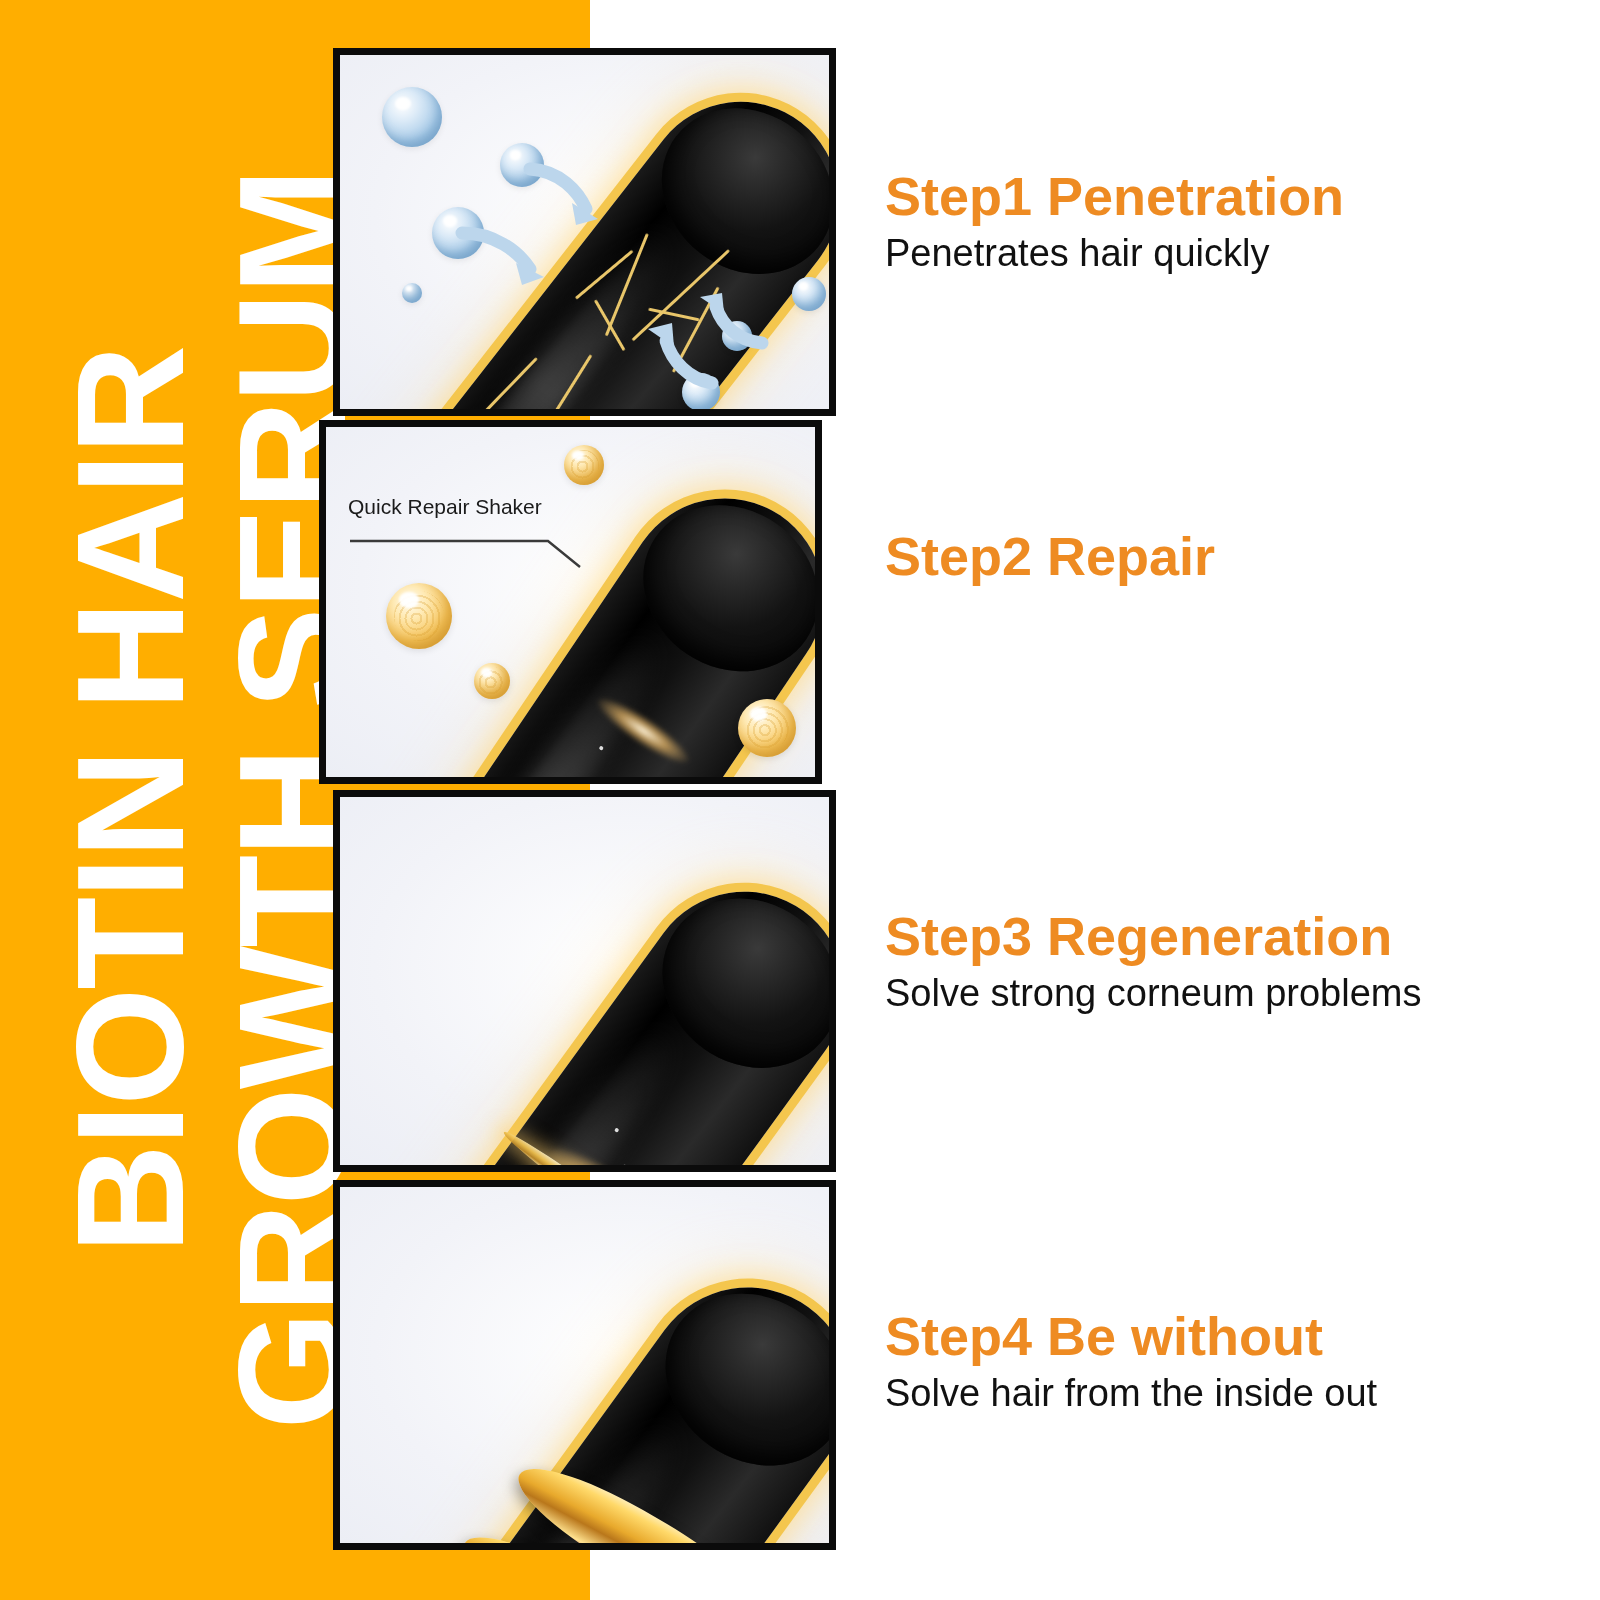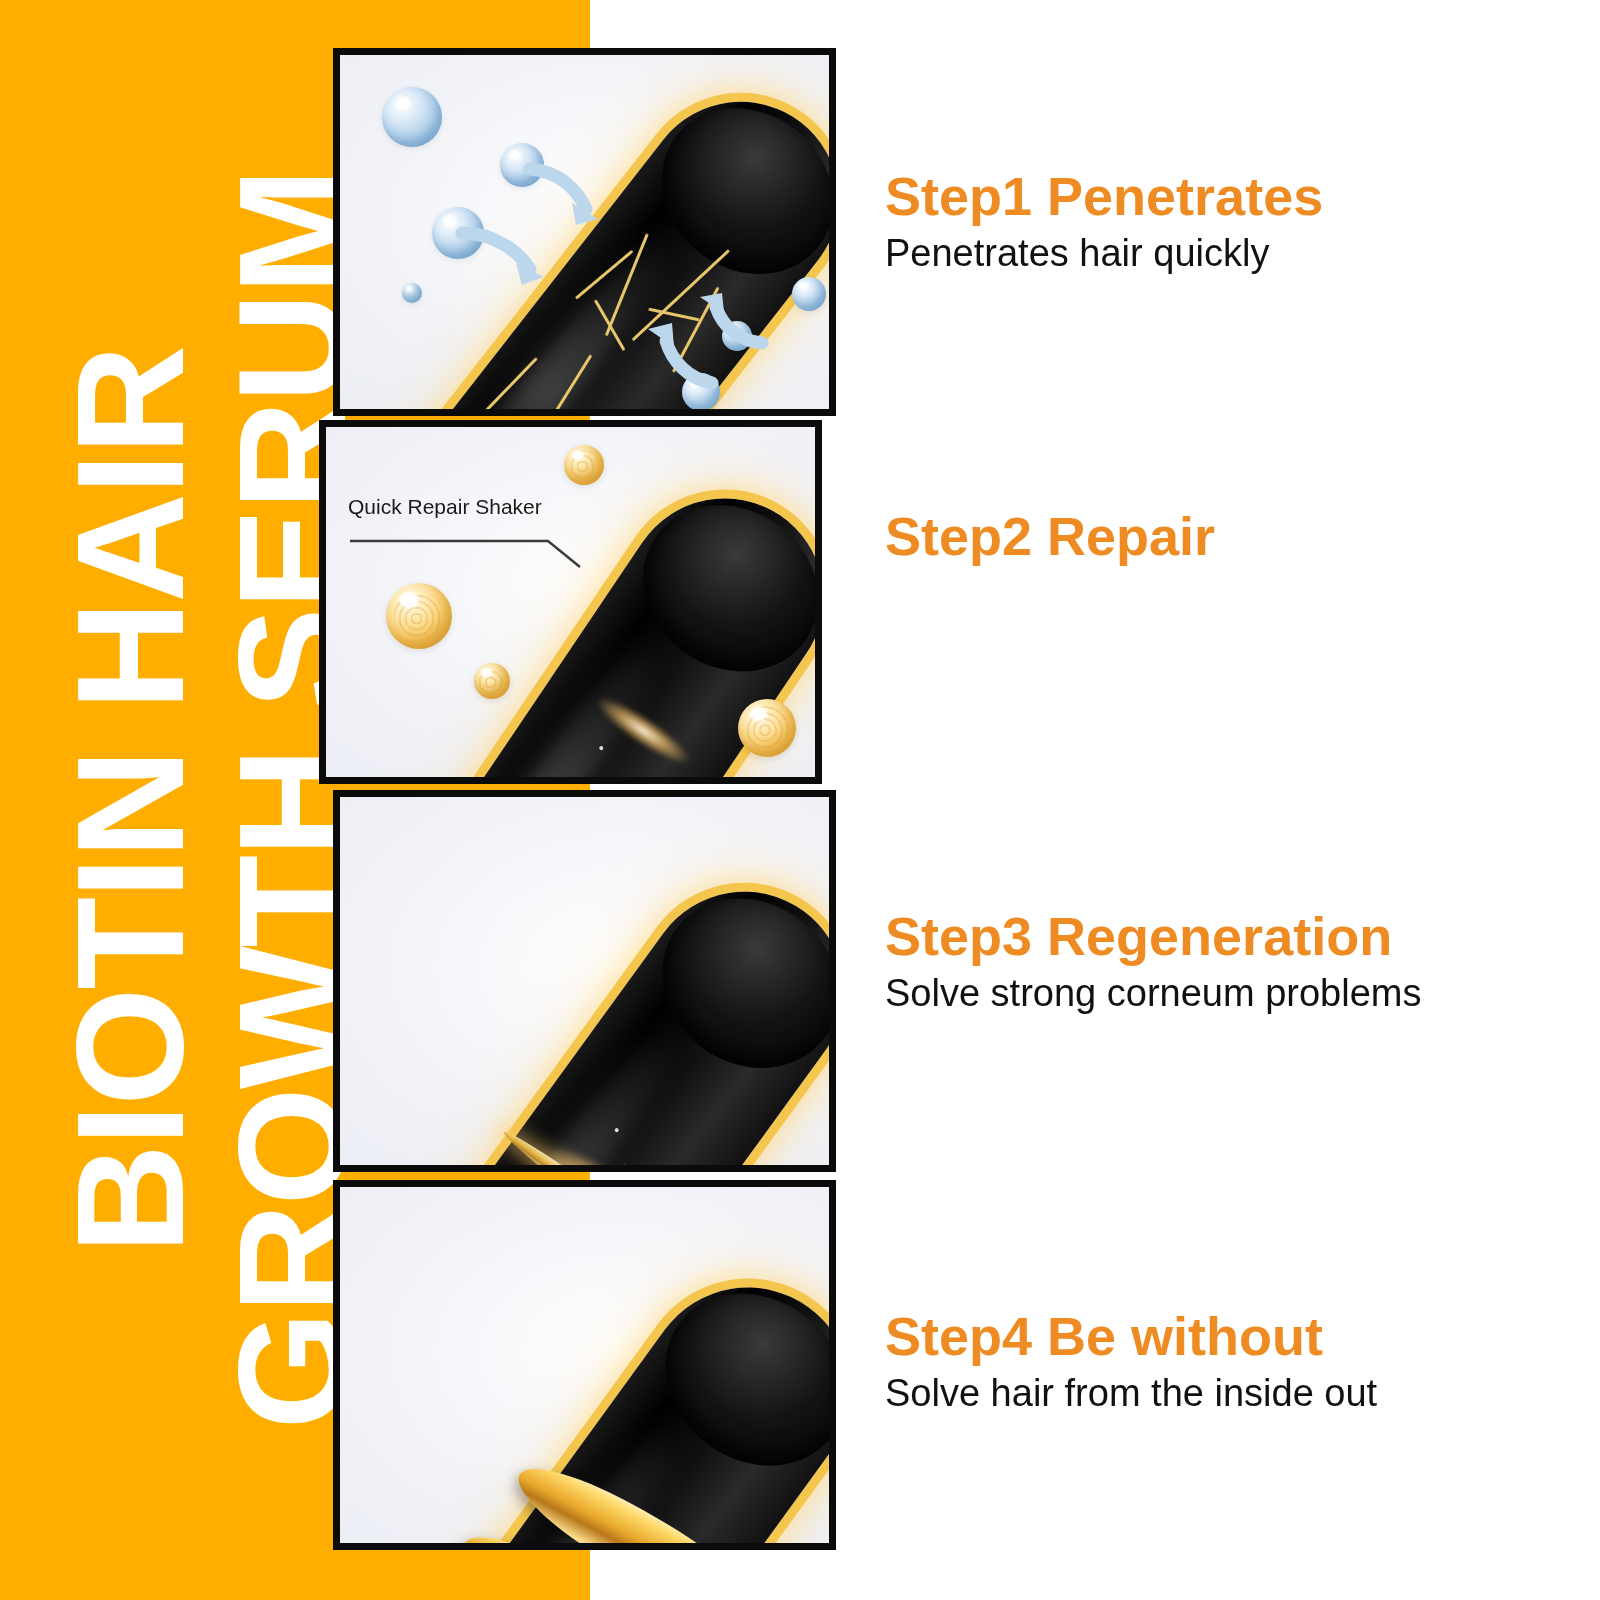--- a/index.html
+++ b/index.html
@@ -273,25 +273,25 @@
           
           
           
           
         </div>
       </div>
     </div>
   </div>
 
   <div class="step" style="top:168px;">
-    <div class="step-title">Step1 Penetrates</div>
+    <div class="step-title">Step1 Penetration</div>
     <div class="step-sub">Penetrates hair quickly</div>
   </div>
 
-  <div class="step" style="top:508px;">
+  <div class="step" style="top:528px;">
     <div class="step-title">Step2 Repair</div>
   </div>
 
   <div class="step" style="top:908px;">
     <div class="step-title">Step3 Regeneration</div>
     <div class="step-sub">
       <div>Solve strong corneum problems</div>
     </div>
   </div>
 

